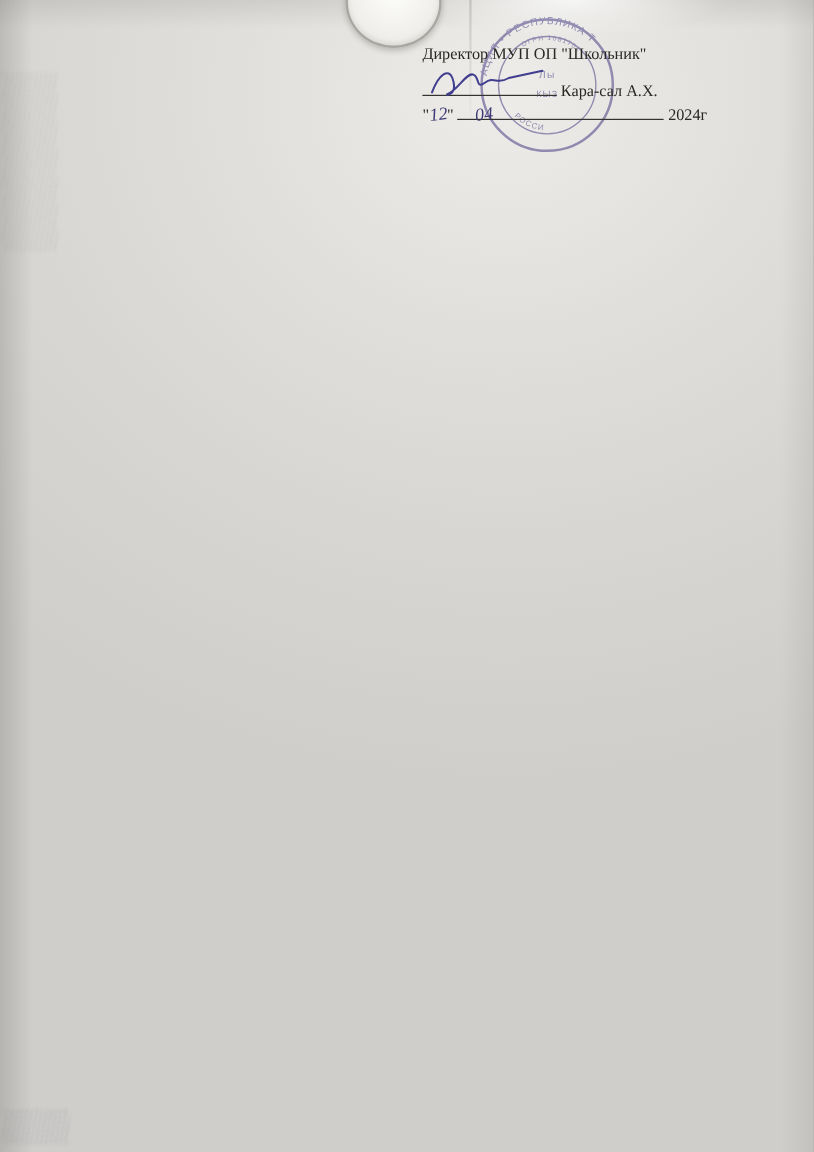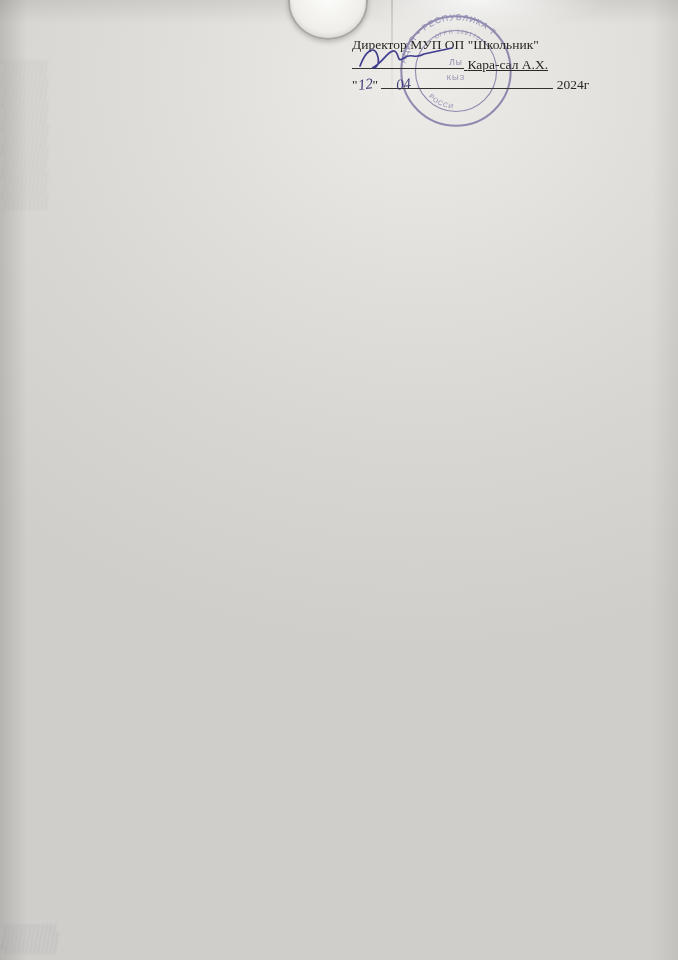--- a/index.html
+++ b/index.html
@@ -21,21 +21,21 @@
 
   .pin{position:absolute;top:-36px;left:288px;width:76px;height:72px;border-radius:50%;
     background:radial-gradient(circle at 50% 40%, #fdfdfb 0%, #f0efeb 60%, #e2e1dd 100%);
     border:2px solid #a8a7a2;box-shadow:0 2px 5px rgba(0,0,0,.22), inset 0 -2px 4px rgba(0,0,0,.08);}
 
   .stamp{position:absolute;left:390px;top:5px;opacity:.55;filter:blur(.35px);
     mix-blend-mode:multiply;pointer-events:none;}
   .stamp text{fill:#4d4293;font-family:"Liberation Sans","DejaVu Sans",sans-serif;letter-spacing:1px;}
 
   .approval{position:absolute;left:352px;top:36px;width:300px;font-size:13.5px;line-height:17px;}
-  .sig-row{position:relative;margin-top:3px;white-space:nowrap;text-decoration:underline;}
+  .sig-row{position:relative;margin-top:14px;white-space:nowrap;}
   .uline{display:inline-block;border-bottom:1.2px solid #34322e;height:12px;vertical-align:baseline;}
   .w118{width:112px;}
   .w44{width:44px;text-align:center;}
   .w130{width:128px;}
   .signature{position:absolute;left:2px;top:-14px;}
   .hand{display:inline-block;font-style:italic;color:#3e3a77;font-size:15px;
         transform:rotate(-7deg);line-height:10px;}
   .date-row{margin-top:3px;white-space:nowrap;}
 
   .title-block{margin:0;padding-top:101px;width:625px;text-align:center;

